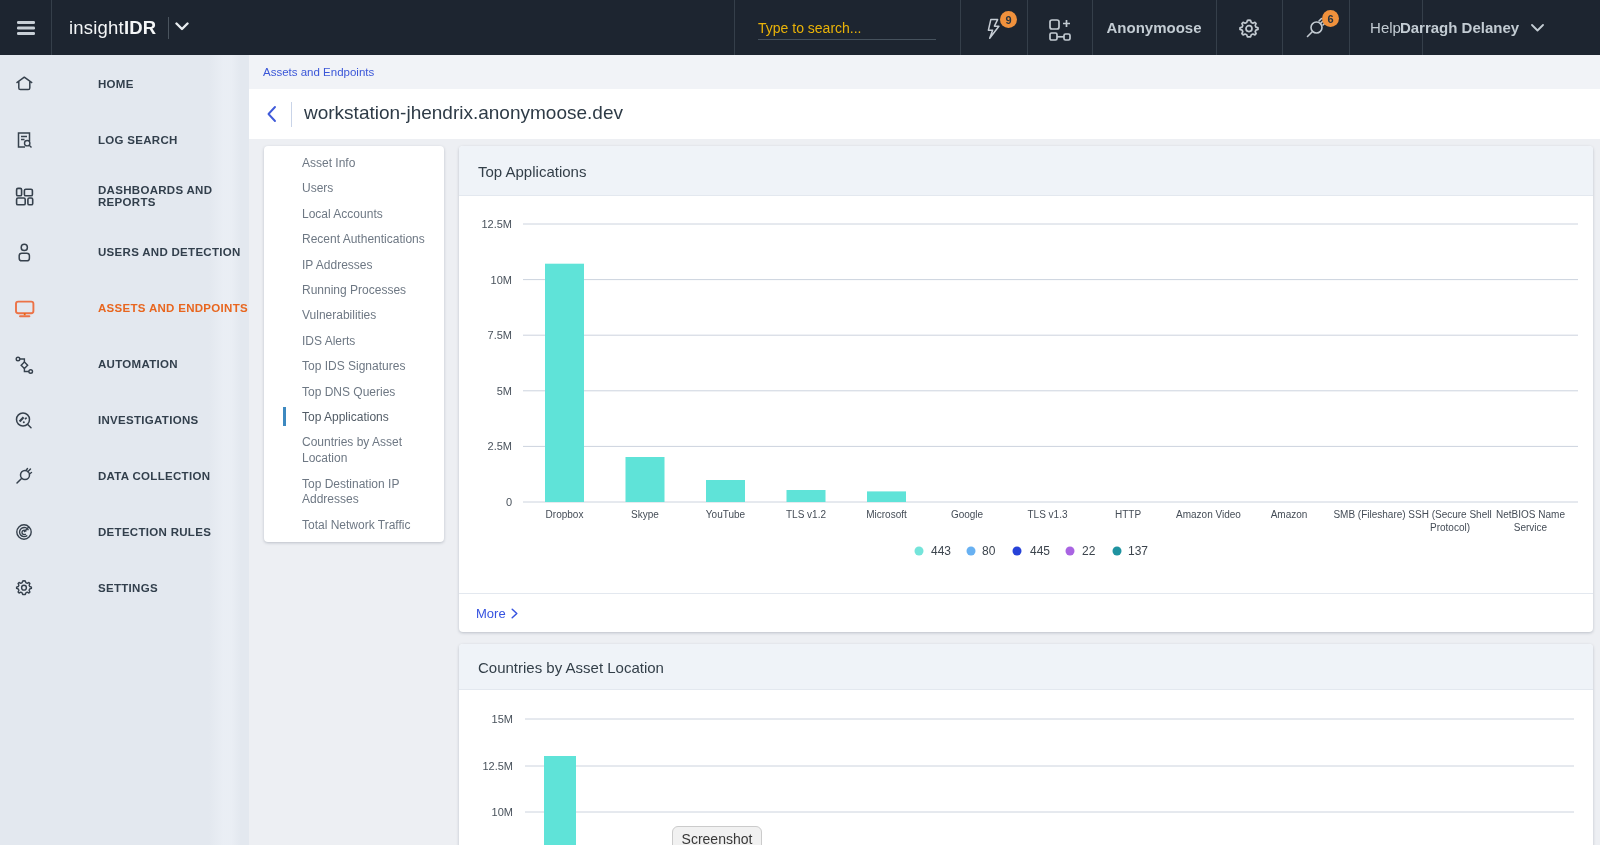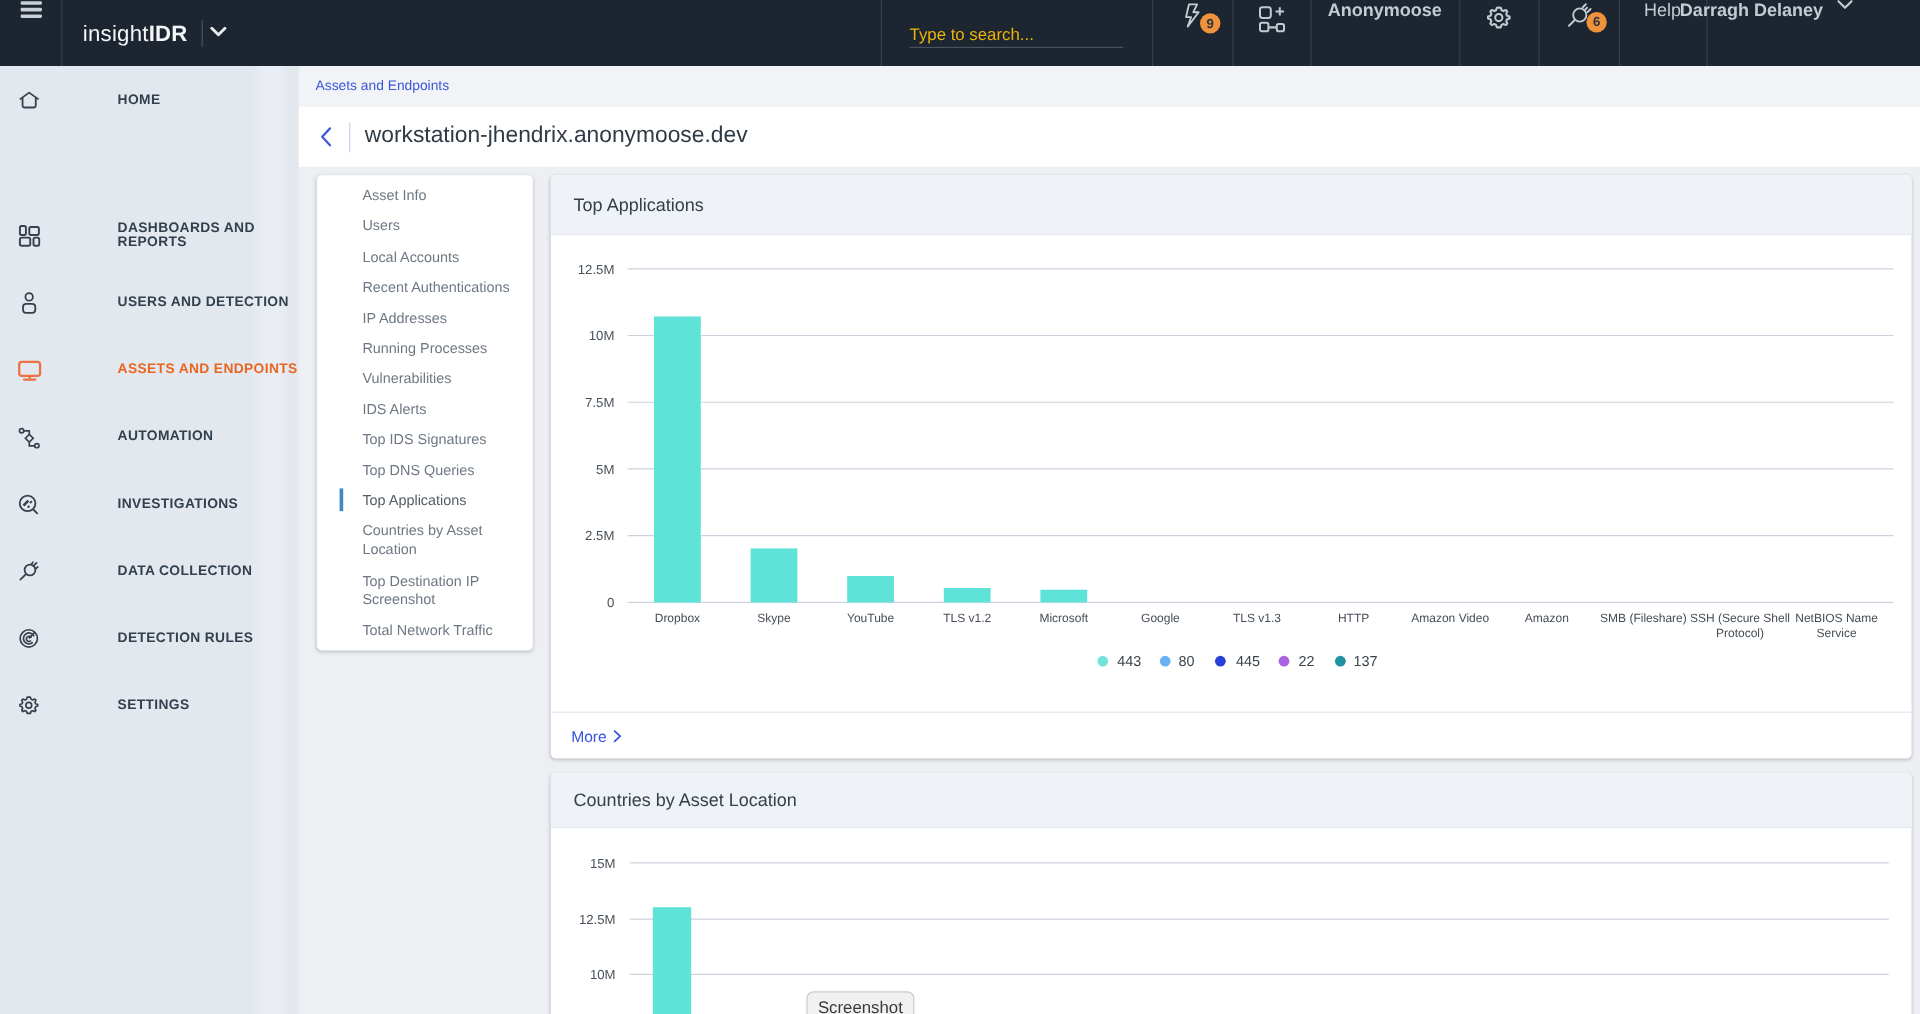--- a/index.html
+++ b/index.html
@@ -1,21 +1,21 @@
 <!DOCTYPE html>
 <html><head>
 <meta charset="utf-8">
 <style>
   * { margin:0; padding:0; box-sizing:border-box; }
   html,body { width:1600px; height:845px; overflow:hidden; font-family:"Liberation Sans", sans-serif; }
   body { position:relative; background:#edeff3; }
 
   
   #topnav { position:absolute; left:0; top:0; width:1600px; height:55px; background:#1d2530; color:#cfd6dc; }
-  #topnav .cell { position:absolute; top:0; height:55px; display:flex; align-items:flex-start; justify-content:center; }
+  #topnav .cell { position:absolute; top:0; height:55px; display:flex; align-items:center; justify-content:center; }
   #topnav .vline { position:absolute; top:0; width:1px; height:55px; background:#353f4a; }
   #hamburger { left:0; width:51px; }
   #logo { position:absolute; left:69px; top:0; height:55px; display:flex; align-items:center; color:#f4f6f7; font-size:18.5px; letter-spacing:0.2px; }
   #logo b { font-weight:700; }
   #logo-chev { position:absolute; left:175px; top:22px; }
   #search { position:absolute; left:758px; top:0; height:55px; display:flex; align-items:center; }
   #search .ph { color:#eab308; font-size:14px; }
   #search .line { position:absolute; left:0; top:39px; width:178px; height:1px; background:#46525d; }
   .badge { position:absolute; background:#f0913c; color:#273440; font-size:11px; font-weight:700; width:17px; height:17px; border-radius:50%; display:flex; align-items:center; justify-content:center; }
   .navtext { color:#c3ccd3; font-size:15px; font-weight:700; }
@@ -142,20 +142,31 @@
 
 <div id="sidebar">
   <div class="edge"></div>
   <div class="sitem" style="top:1px">
       <span class="icon">
     <svg width="20" height="20" viewBox="0 0 20 20">
           <path d="M2.5 8.8 L10.3 3.2 L18.2 8.8 M4.8 7.5 V14 Q4.8 15.6 6.4 15.6 H14.2 Q15.8 15.6 15.8 14 V7.5" fill="none" stroke="#36414d" stroke-width="1.5" stroke-linejoin="round"></path>
         </svg>
     </span>
       <span class="label">HOME</span>
+    </div>
+  <div class="sitem" style="top:57px">
+      <span class="icon">
+    <svg width="20" height="20" viewBox="0 0 20 20">
+          <path d="M15.5 11 V3 H4.5 V17 H11" fill="none" stroke="#36414d" stroke-width="1.5"></path>
+          <path d="M7 6.5 H13 M7 9.5 H10.5" stroke="#36414d" stroke-width="1.4"></path>
+          <circle cx="13.2" cy="13.2" r="2.7" fill="none" stroke="#36414d" stroke-width="1.4"></circle>
+          <path d="M15.2 15.2 L17.5 17.5" stroke="#36414d" stroke-width="1.4"></path>
+        </svg>
+    </span>
+      <span class="label">LOG SEARCH</span>
     </div>
   <div class="sitem" style="top:113px">
       <span class="icon">
     <svg width="20" height="20" viewBox="0 0 20 20">
           <g fill="none" stroke="#36414d" stroke-width="1.6">
             <rect x="2.6" y="2.4" width="5" height="7.4" rx="1.4"></rect>
             <rect x="10.4" y="3.2" width="8" height="6.6" rx="1.4"></rect>
             <rect x="2.6" y="12.0" width="8.6" height="6.8" rx="1.4"></rect>
             <rect x="13.9" y="12.0" width="4.8" height="6.8" rx="1.4"></rect>
           </g>
@@ -261,21 +272,21 @@
       <li>Local Accounts</li>
       <li>Recent Authentications</li>
       <li>IP Addresses</li>
       <li>Running Processes</li>
       <li>Vulnerabilities</li>
       <li>IDS Alerts</li>
       <li>Top IDS Signatures</li>
       <li>Top DNS Queries</li>
       <li style="color:#525c66">Top Applications</li>
       <li class="two">Countries by Asset Location</li>
-      <li class="two">Top Destination IP Screenshot</li>
+      <li class="two">Top Destination IP Addresses</li>
       <li>Total Network Traffic</li>
     </ul>
     <div class="bar"></div>
   </div>
 
   <div class="card" id="appcard">
     <div class="hdr">
         <span>Top Applications</span>
       </div>
     <svg width="1134" height="399" viewBox="0 0 1134 399" style="position:absolute;left:0;top:48px">

